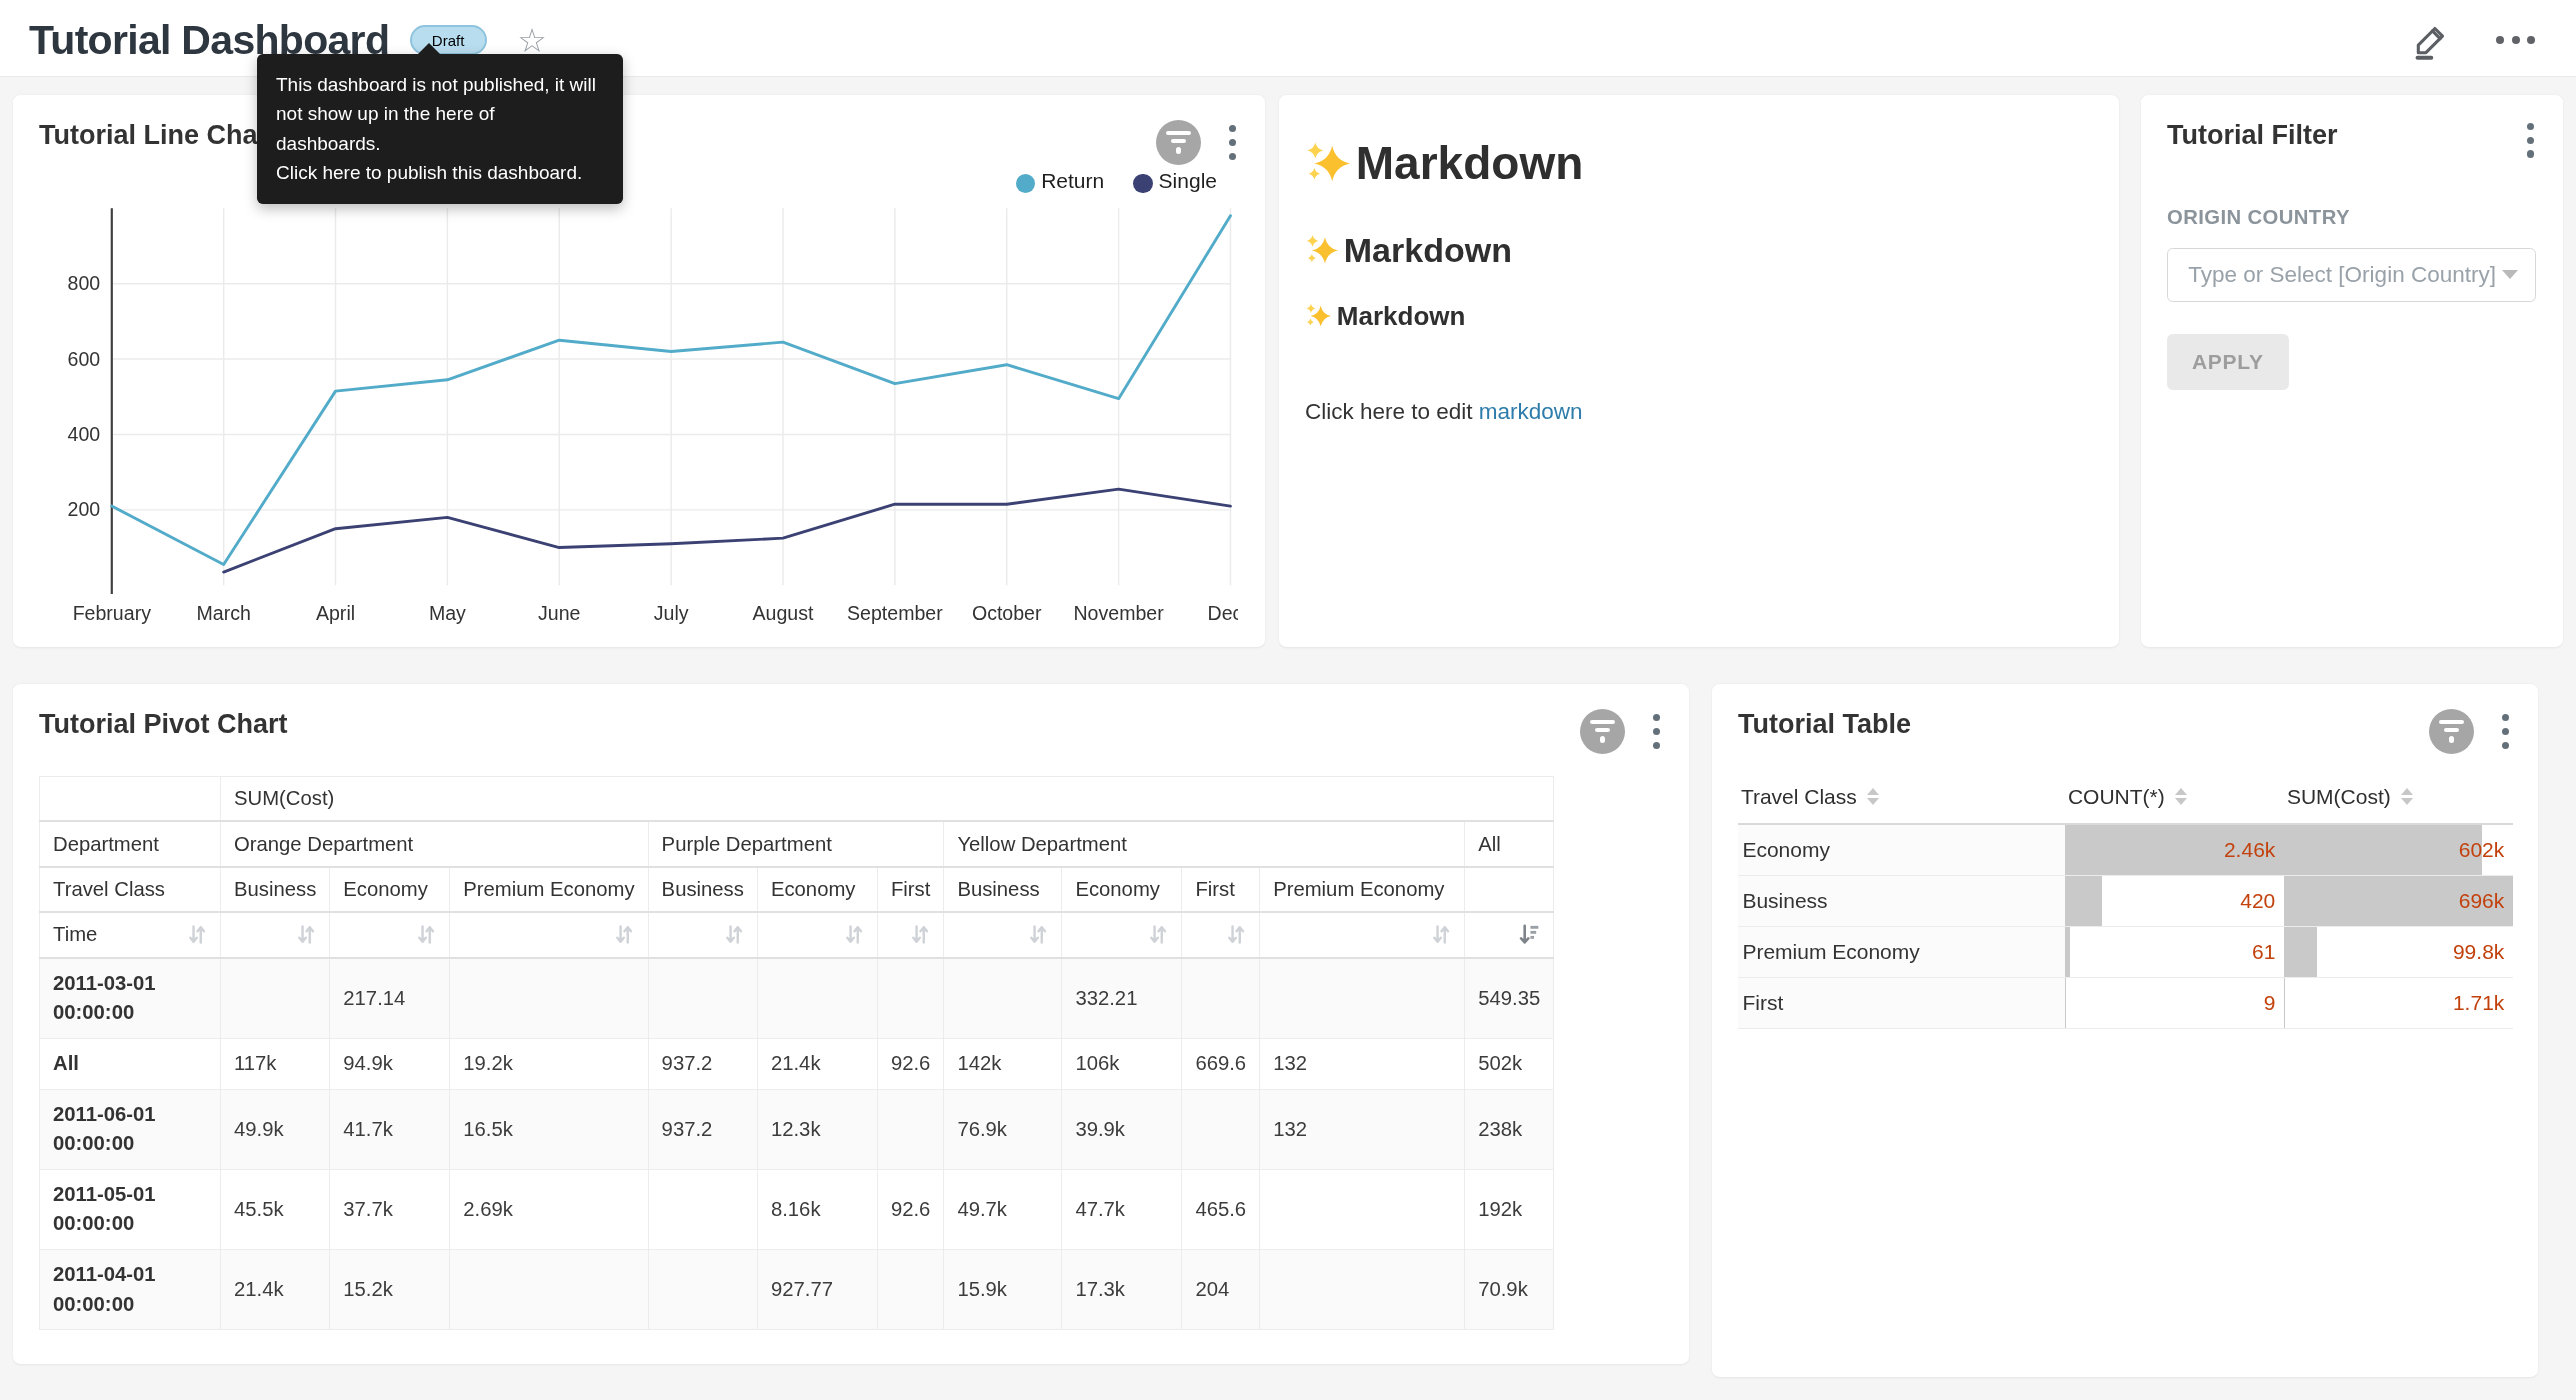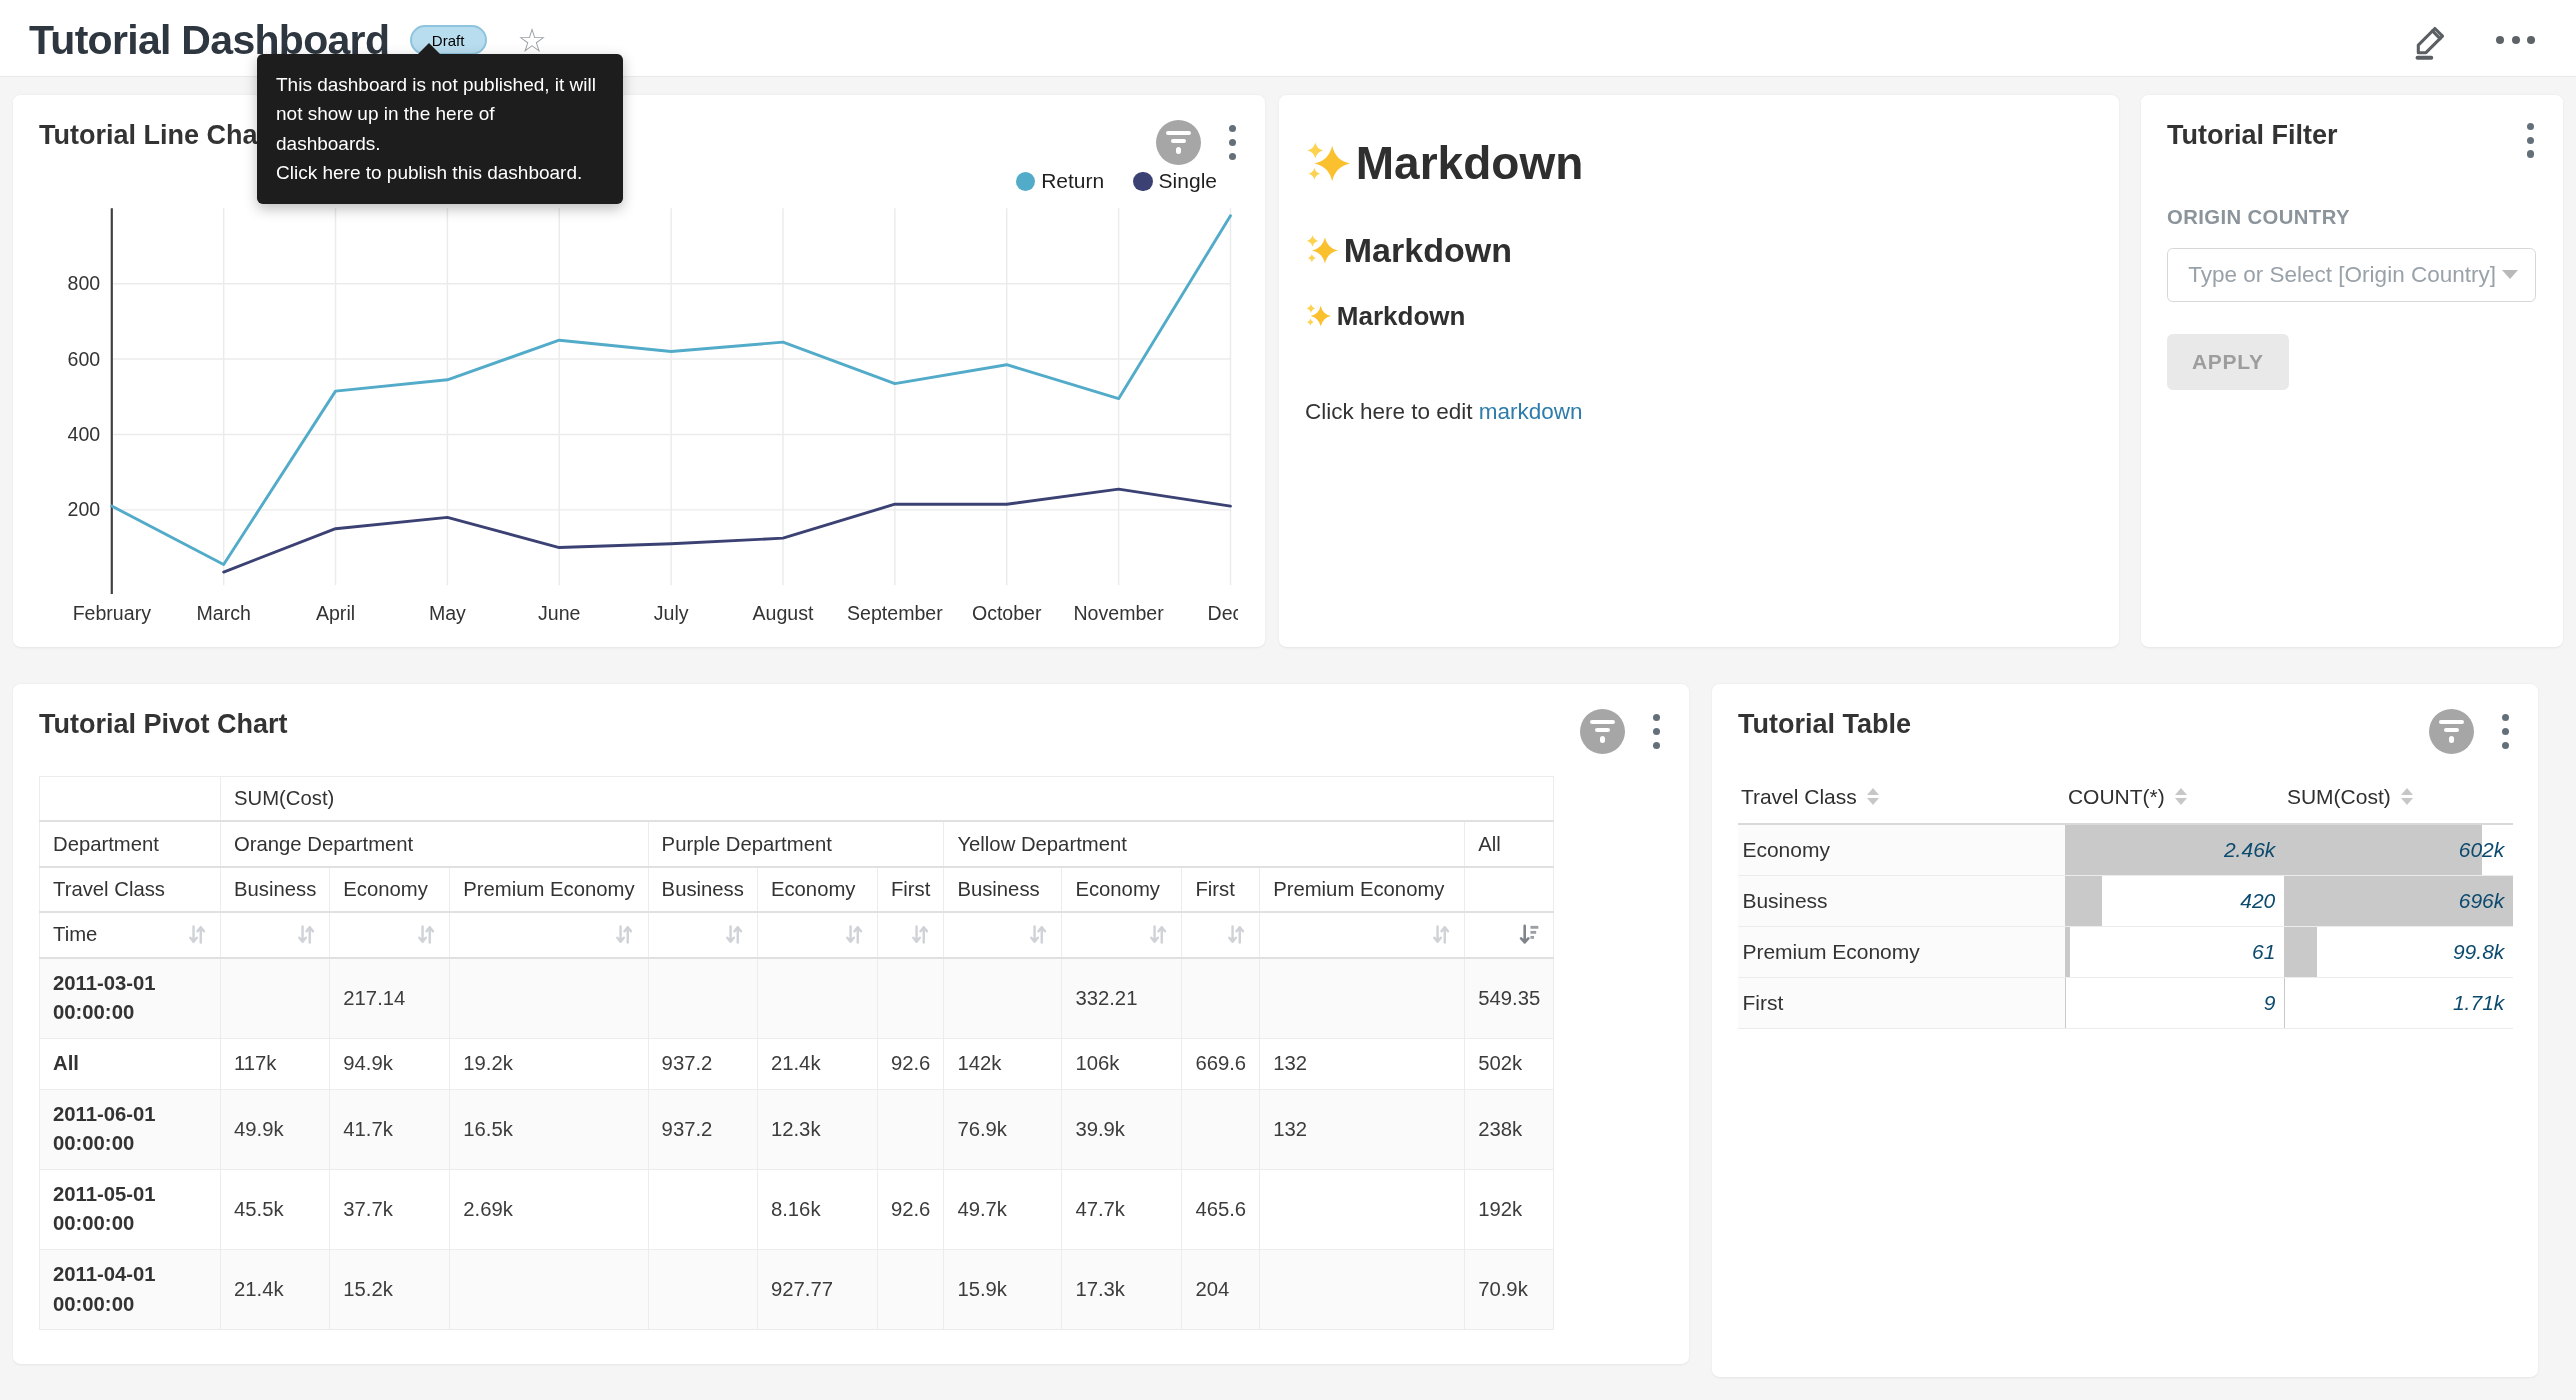--- a/index.html
+++ b/index.html
@@ -54,21 +54,21 @@
     display:flex; flex-direction:column; align-items:center; justify-content:center; gap:4.4px;
   }
   .funnel-circle i{ background:#fff; border-radius:2.9px; display:block; }
   .funnel-circle i:nth-child(1){ width:25px; height:3.6px; }
   .funnel-circle i:nth-child(2){ width:14.5px; height:3.6px; }
   .funnel-circle i:nth-child(3){ width:4.4px;  height:6.5px; }
   .kebab{ display:flex; flex-direction:column; gap:6.5px; padding:2.9px; }
   .kebab i{ width:7.3px; height:7.3px; border-radius:50%; background:#63707a; }
   
   .legend-row{ display:flex; justify-content:flex-end; gap:29px; margin:4.4px 22px 0 0; }
-  .legend-item{ display:flex; align-items:center; gap:5.8px; font-size:21px; color:#1f1f1f; }
+  .legend-item{ display:flex; align-items:flex-end; gap:5.8px; font-size:21px; color:#1f1f1f; }
   .legend-dot{ width:19.6px; height:19.6px; border-radius:50%; }
   #line-svg{ display:block; margin-top:7.3px; }
   
   .md-h{ display:flex; align-items:center; gap:5.8px; font-weight:600; color:#2f2f2f; }
   .md-h1{ font-size:46px; margin-top:16px; }
   .md-h2{ font-size:34px; margin-top:41px; }
   .md-h3{ font-size:26px; margin-top:30.5px; }
   .md-p{ font-size:22.5px; margin-top:67px; color:#333; }
   .md-link{ color:var(--link); cursor:pointer; }
   
@@ -111,21 +111,21 @@
     border-bottom:2.2px solid #d9d9d9;
   }
   #t-table thead .h-inner{ display:flex; align-items:center; gap:10.2px; }
   #t-table thead .right .h-inner{ }
   #t-table tbody th{
     font-weight:400; text-align:left; background:#fbfbfb;
     padding:13px 7.3px 13px 4.4px; border-bottom:1.5px solid #ececec; color:#333;
   }
   #t-table tbody td{
     position:relative; text-align:right; padding:13px 8.7px 13px 0;
-    border-bottom:1.5px solid #ececec; color:#0c4a6e;font-style:italic;
+    border-bottom:1.5px solid #ececec; color:#c2410c;
   }
   #t-table tbody td .bar{
     position:absolute; left:0; top:0; bottom:0; background:var(--bar); z-index:0;
   }
   #t-table tbody td span{ position:relative; z-index:1; }
   .caret-pair{ display:inline-flex; flex-direction:column; gap:2.9px; }
   .caret-pair i{ width:0; height:0; border-left:6.5px solid transparent; border-right:6.5px solid transparent; display:block; }
   .caret-pair .up{ border-bottom:7.3px solid #c7c7c7; }
   .caret-pair .dn{ border-top:7.3px solid #c7c7c7; }
 </style>

